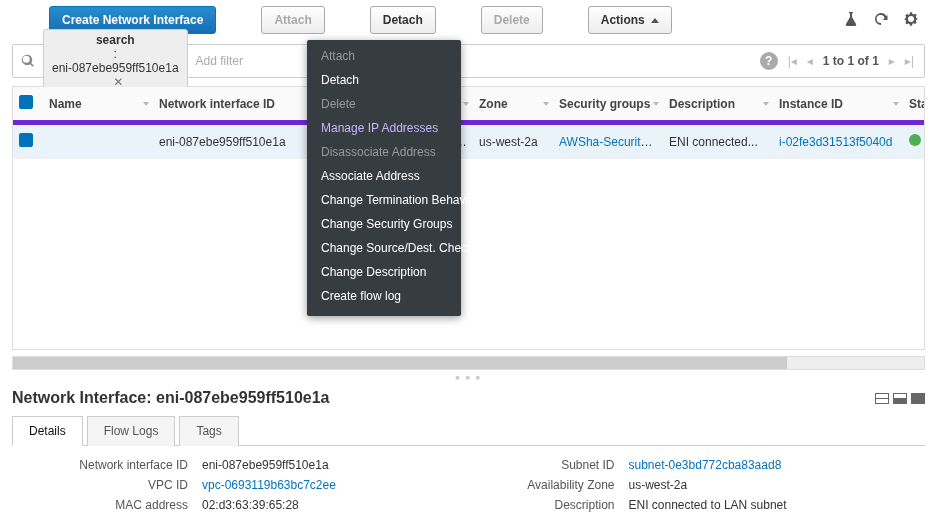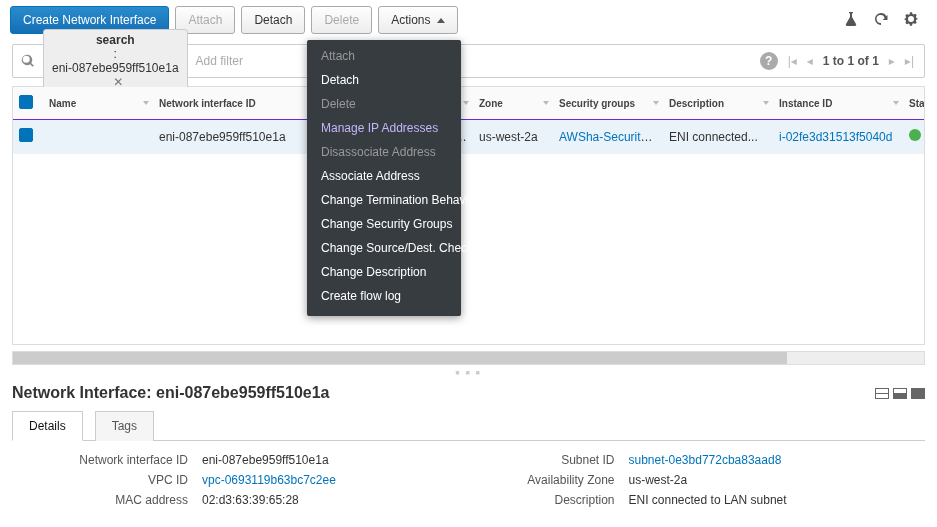--- a/index.html
+++ b/index.html
@@ -24,21 +24,22 @@
     padding: 0 12px;
     border: 1px solid #aaa;
     background: linear-gradient(#fefefe, #ededed);
     border-radius: 3px;
     font-size: 12px;
     color: #333;
     display: inline-flex;
     align-items: center;
     margin-right: 6px;
     cursor: pointer;
-    font-weight: normal;
+    font-weight: bold;
+    margin-left: 39px;
   }
   .btn.primary {
     background: #0073bb;
     border-color: #0073bb;
     color: #fff;
     background: linear-gradient(#2a8ccc, #146eb4);
   }
   .btn.disabled {
     color: #aaa;
     cursor: default;
@@ -116,26 +117,26 @@
     border-top: 1px solid #ddd;
     overflow: hidden;
   }
   table.data {
     width: 100%;
     border-collapse: collapse;
     table-layout: fixed;
   }
   table.data th {
     background: #fafafa;
-    font-size: 10px;
+    font-size: 12px;
     font-weight: bold;
     color: #444;
     text-align: left;
     padding: 8px 6px;
-    border-bottom: 1px solid #6d28d9;
+    border-bottom: 5px solid #6d28d9;
     position: relative;
     white-space: nowrap;
     overflow: hidden;
     text-overflow: ellipsis;
   }
   table.data th .sort-caret {
     position: absolute;
     right: 4px;
     top: 50%;
     transform: translateY(-50%);
@@ -216,21 +217,20 @@
     position: relative;
   }
   .view-icons span.split::after{
     content:"";position:absolute;left:0;right:0;top:50%;border-top:1px solid #666;
   }
   .view-icons span.bottom::after{content:"";position:absolute;left:0;right:0;bottom:0;height:45%;background:#666;}
   .view-icons span.full{background:#666;}
   .tabs {
     border-bottom: 1px solid #ccc;
     display: flex;
-    gap: 8px;
   }
   .tab {
     padding: 7px 16px;
     border: 1px solid #ccc;
     margin-right: 4px;
     background: #f5f5f5;
     border-bottom: none;
     font-size: 12px;
     color: #555;
     cursor: pointer;
@@ -394,20 +394,21 @@
       <span>Network Interface: </span><span class="title-strong">eni-087ebe959ff510e1a</span>
     </span>
     <div class="view-icons">
       <span class="split"></span>
       <span class="bottom"></span>
       <span class="full"></span>
     </div>
   </div>
   <div class="tabs">
     <div class="tab active">Details</div>
+    <div class="tab">Flow Logs</div>
     <div class="tab">Tags</div>
   </div>
   <div class="kv-grid">
     <div class="kv-col">
       <div class="k">Network interface ID</div>
       <div class="v">eni-087ebe959ff510e1a</div>
       <div class="k">VPC ID</div>
       <div class="v link">vpc-0693119b63bc7c2ee</div>
       <div class="k">MAC address</div>
       <div class="v">02:d3:63:39:65:28</div>

